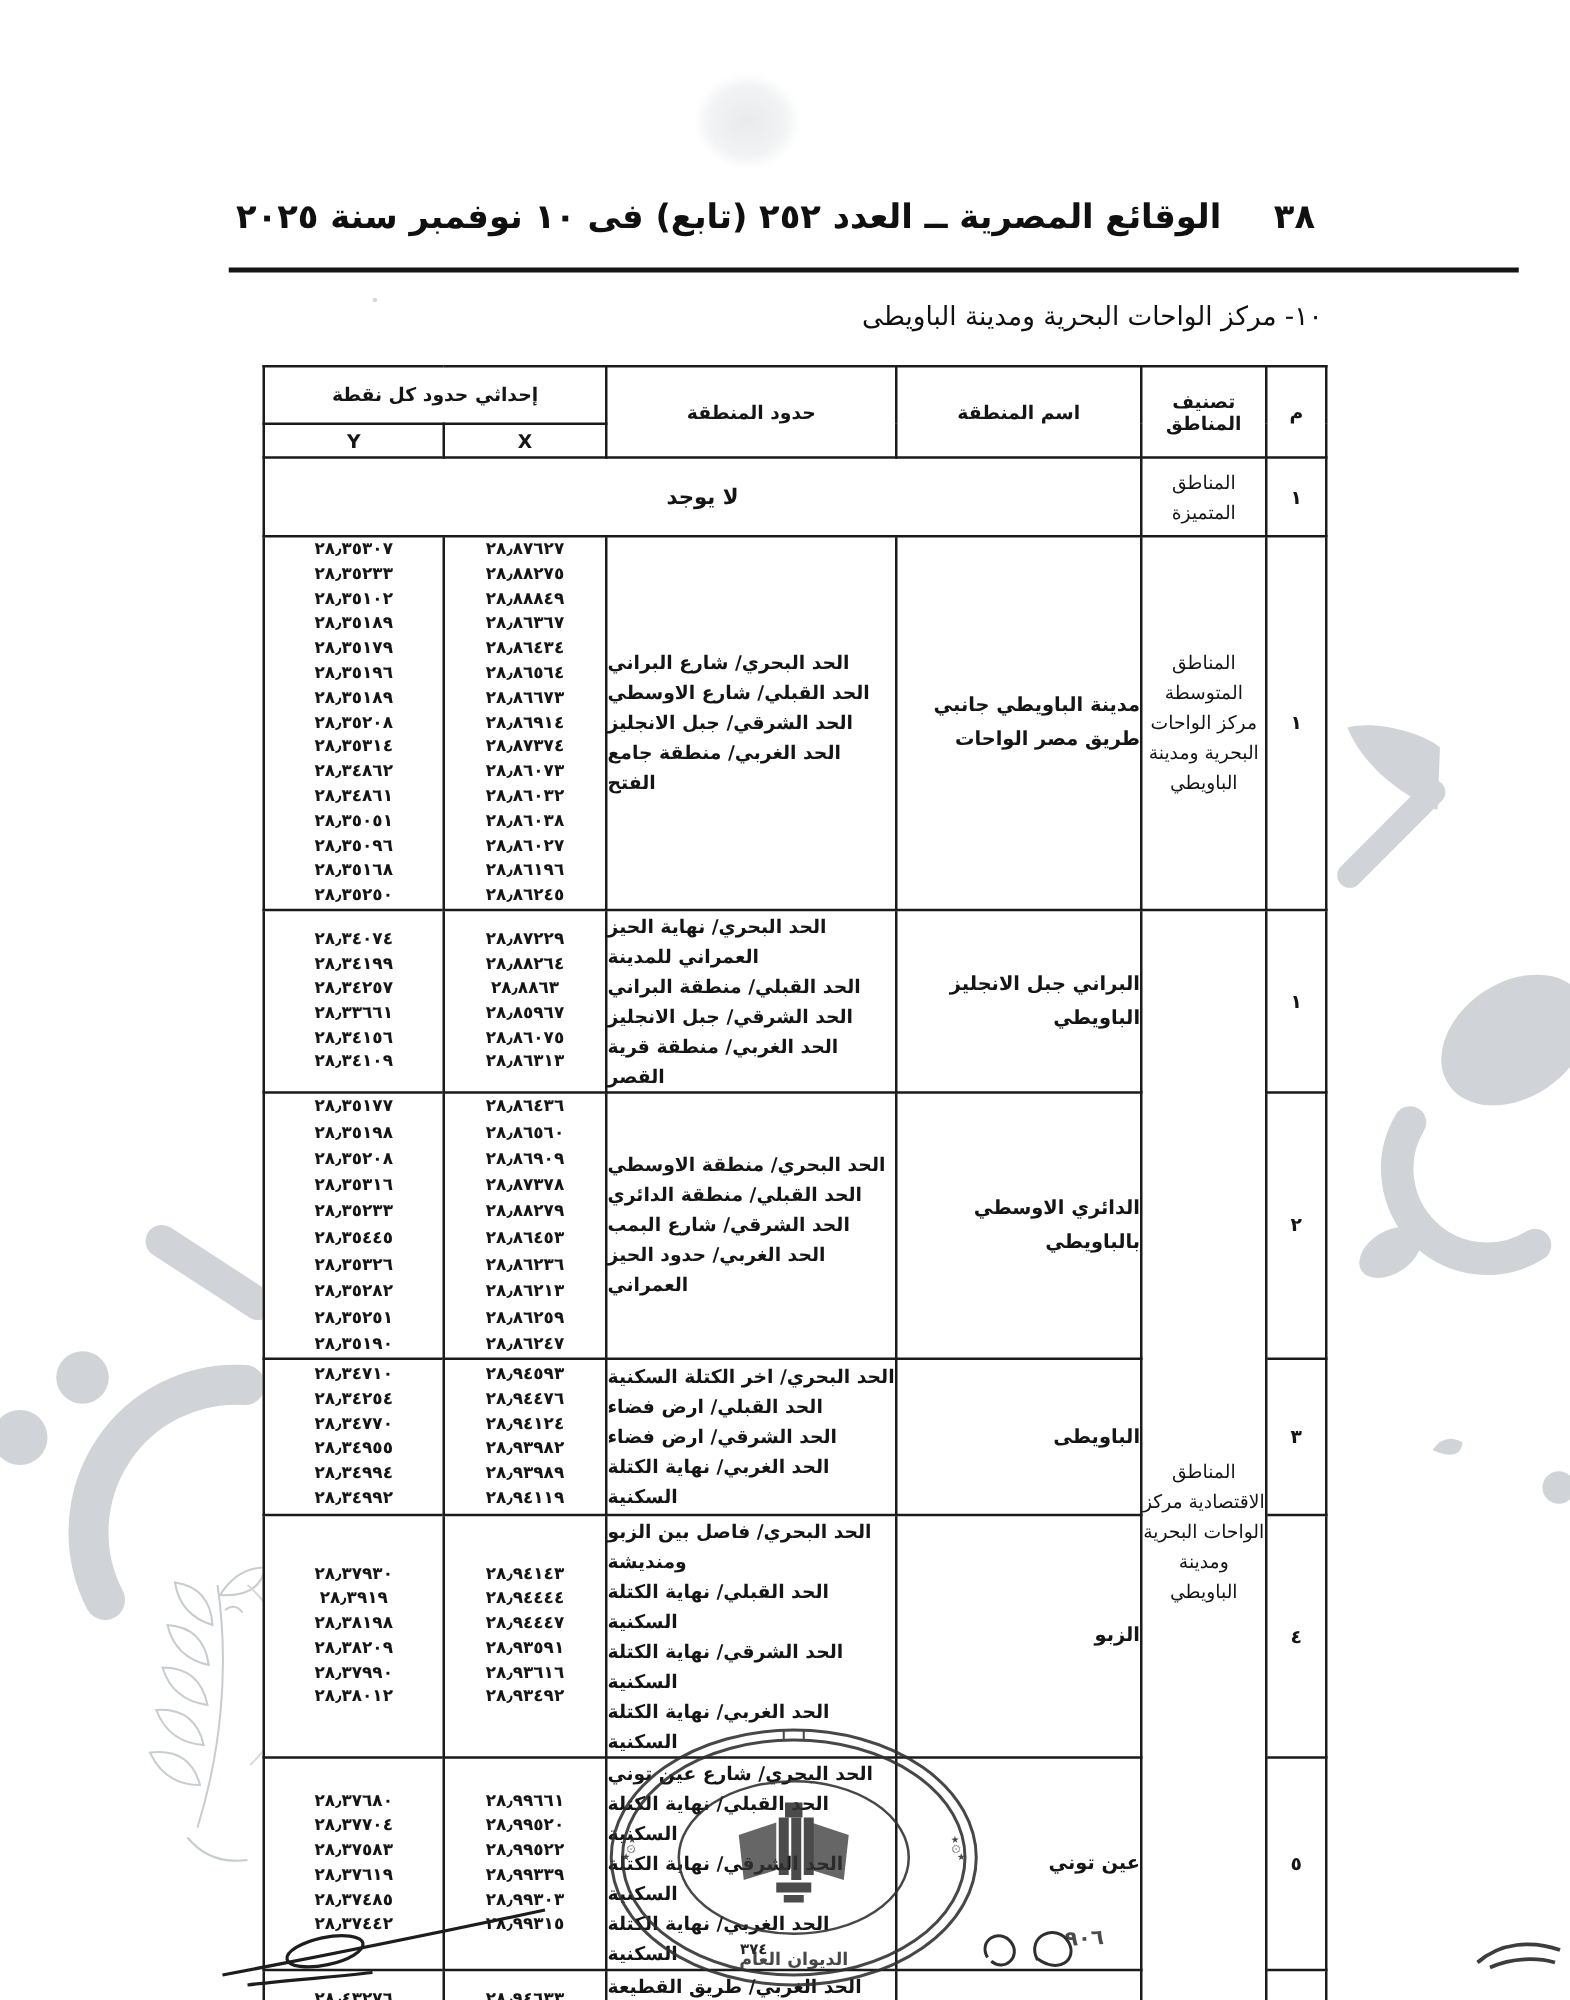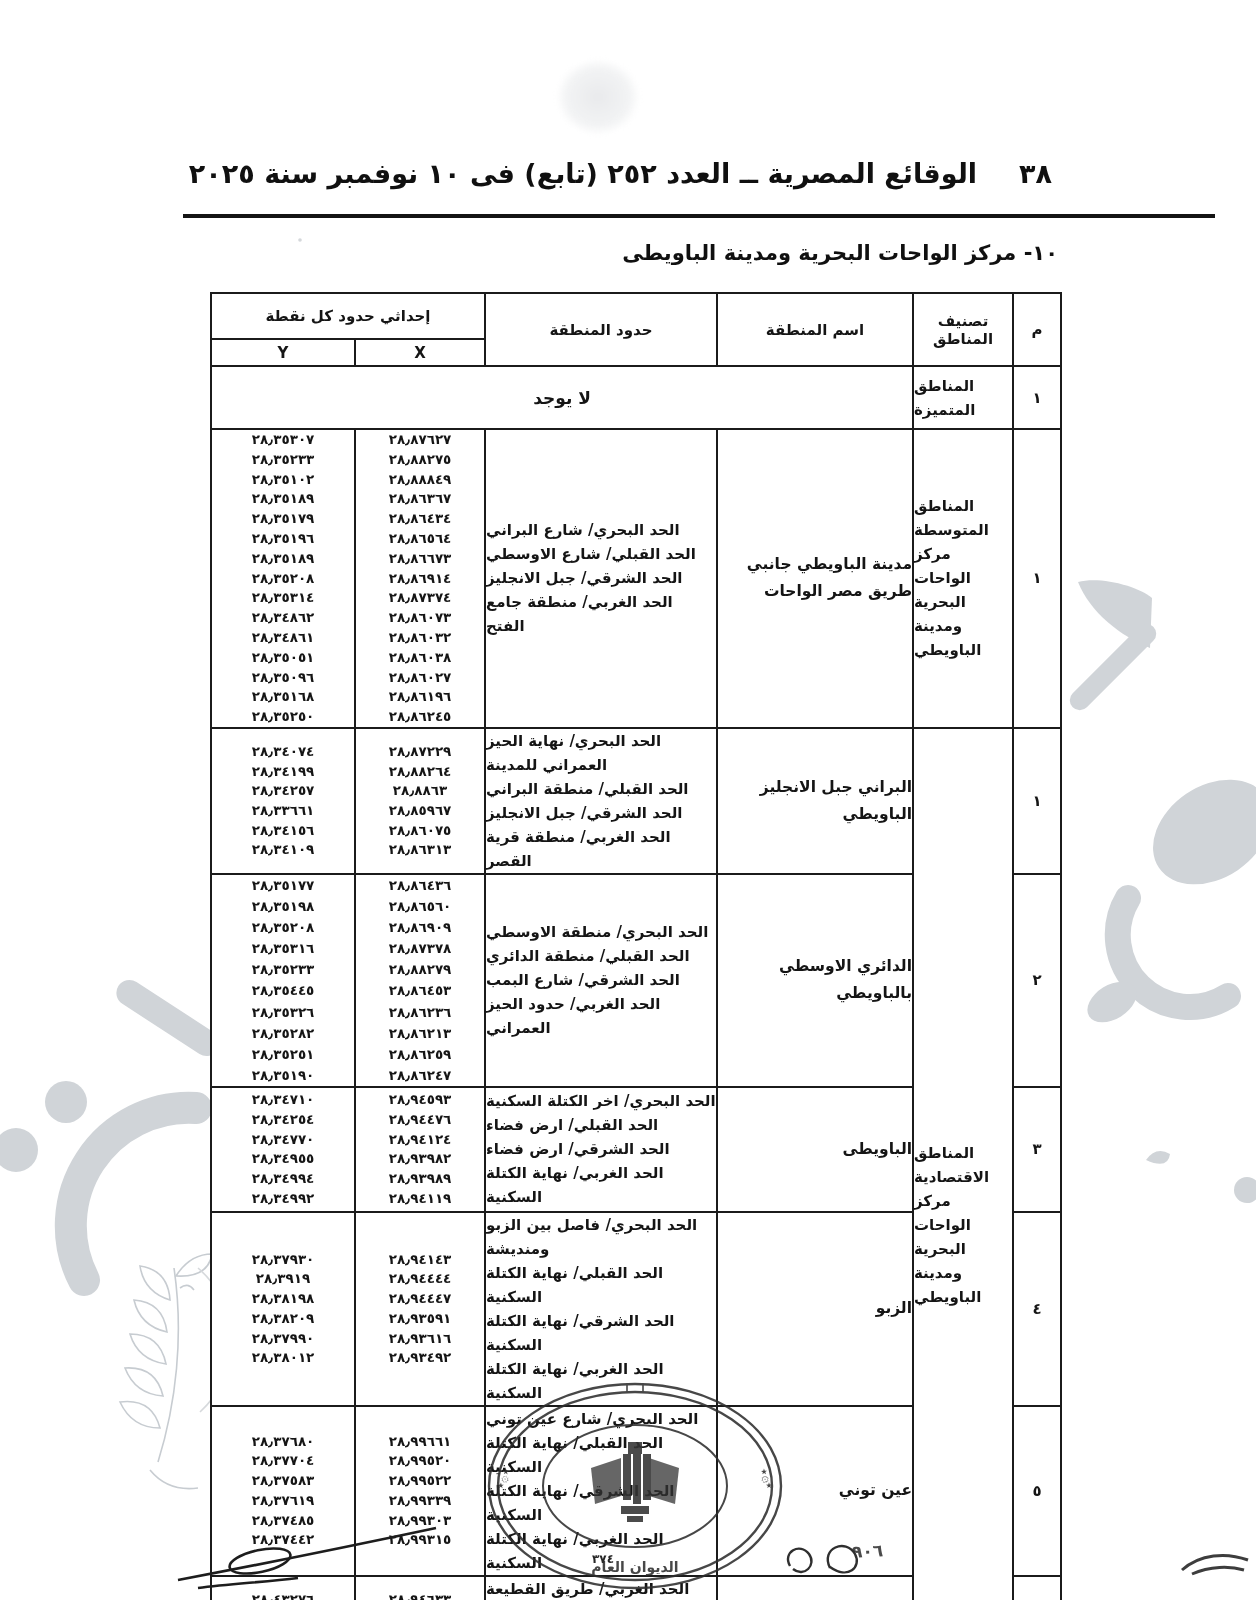--- a/index.html
+++ b/index.html
@@ -13,33 +13,33 @@
   .wm-layer{position:absolute;inset:0;z-index:0;}
   
   .header-line{
     position:absolute;top:158px;right:204px;z-index:1;
     display:flex;direction:rtl;align-items:baseline;gap:42px;
     font-size:27px;font-weight:600;color:#101010;white-space:nowrap;
   }
   .header-rule{position:absolute;top:214px;left:183px;width:1032px;height:4px;background:#141414;z-index:1;}
   .section-title{
     position:absolute;top:241px;right:198px;z-index:1;
-    direction:rtl;font-size:21px;font-weight:bold;color:#101010;white-space:nowrap;
+    direction:rtl;font-size:21px;font-weight:normal;color:#101010;white-space:nowrap;
   }
   
   table.gz{
     position:absolute;top:292px;left:210px;width:850px;z-index:1;
     border-collapse:collapse;direction:rtl;background:#fff;table-layout:fixed;
   }
   table.gz th,table.gz td{border:2.3px solid #1b1b1b;vertical-align:middle;padding:0;}
   table.gz th{font-size:15px;font-weight:bold;text-align:center;}
   .coord-hdr{font-size:16px;border-radius:19px;}
   .xy-hdr{font-size:16px;font-family:"DejaVu Sans",sans-serif;}
   .mnum{font-size:15px;font-weight:bold;text-align:center;}
-  .cls{font-size:15px;font-weight:bold;text-align:left;line-height:24px;padding:2px 5px;}
+  .cls{font-size:15px;font-weight:normal;text-align:center;line-height:24px;padding:2px 5px;}
   .name{font-size:15.5px;font-weight:bold;text-align:right;line-height:27px;padding:0 16px;}
   .bounds{font-size:15px;font-weight:bold;text-align:left;line-height:24px;padding:4px 12px 4px 6px;white-space:pre-line;}
   .coords{font-size:13.5px;font-weight:bold;text-align:center;letter-spacing:.4px;white-space:pre-line;}
   .coords.c15{line-height:19.8px;}
   .coords.c10{line-height:21.1px;border-radius:10px;}
   .coords.c6{line-height:19.7px;border-radius:16px;}
   .nodata{font-size:17px;font-weight:bold;text-align:center;}
   tr.h1{height:46px;} tr.h2{height:27px;}
   tr.r-nd{height:63px;}
   tr.b1{height:296px;} tr.b2{height:117px;} tr.b3{height:212px;}

